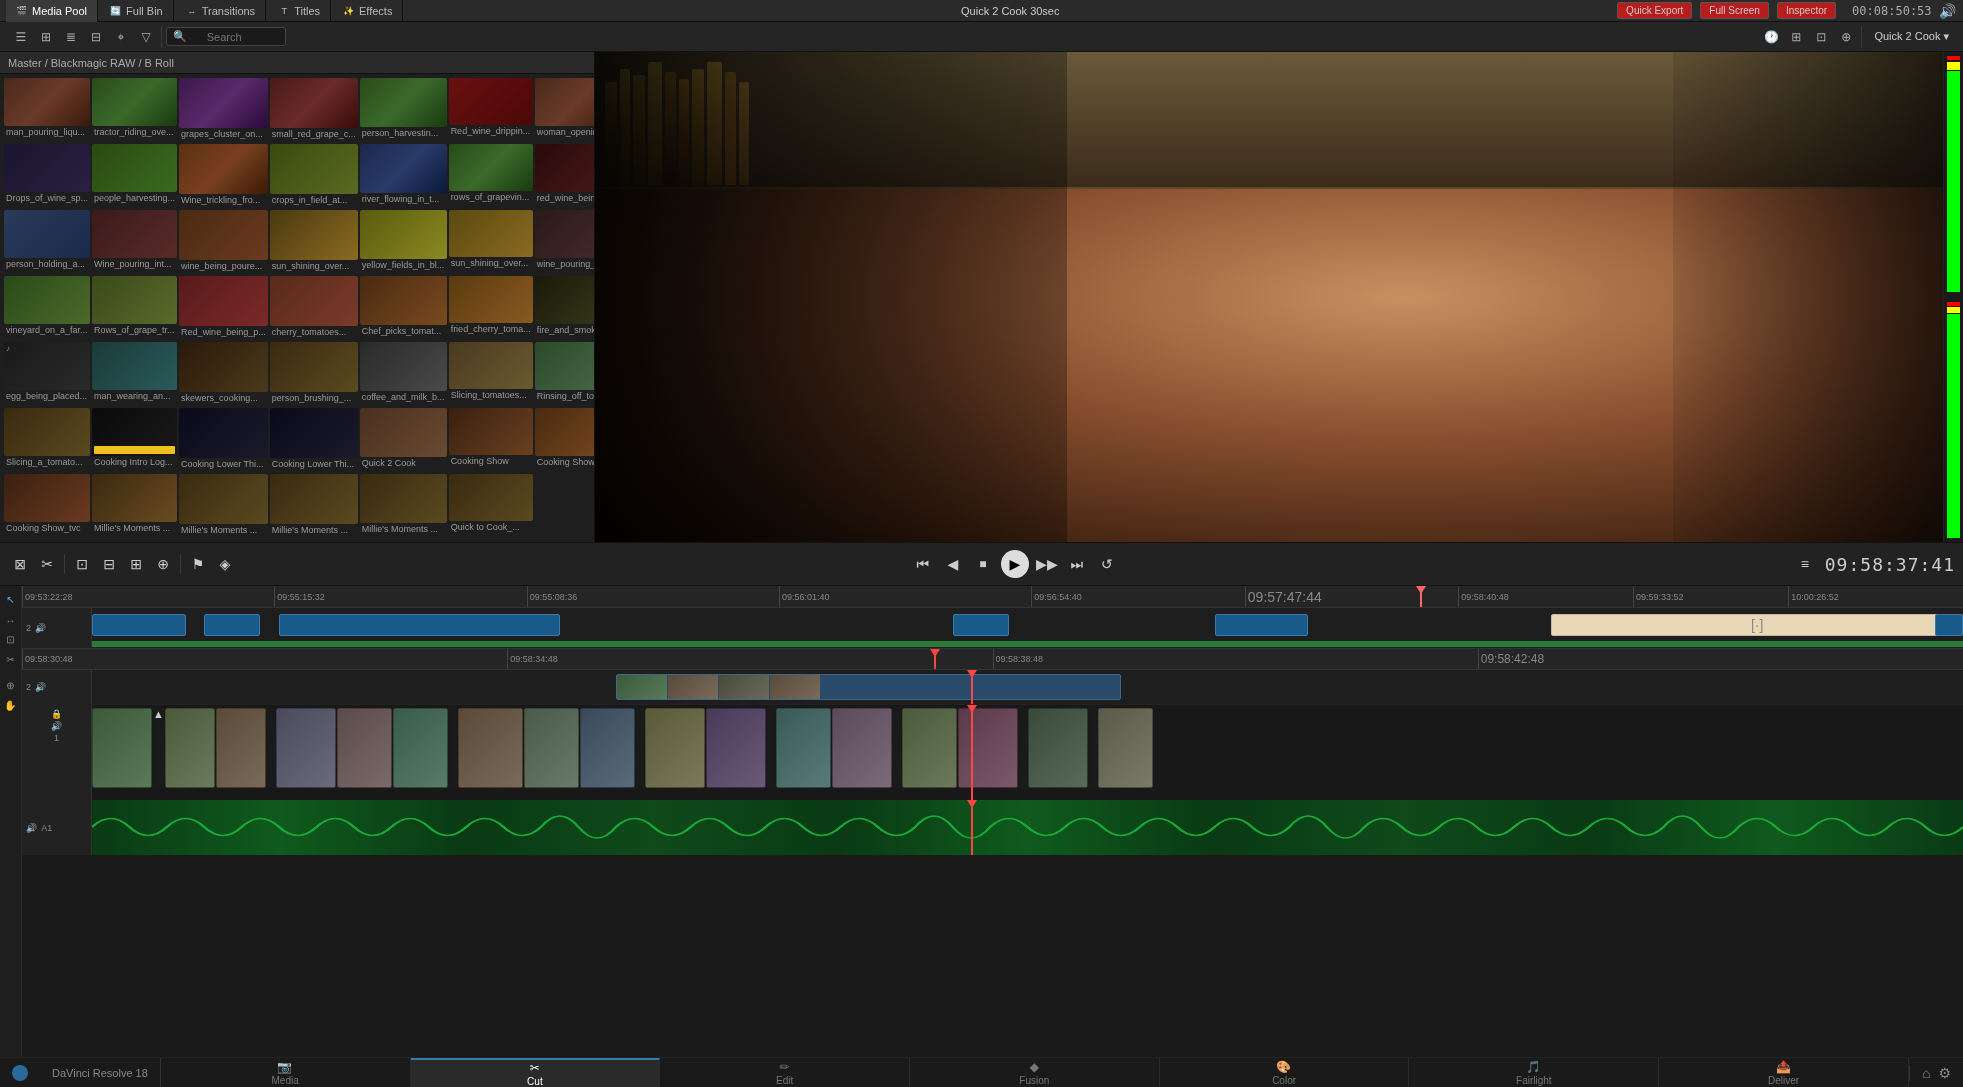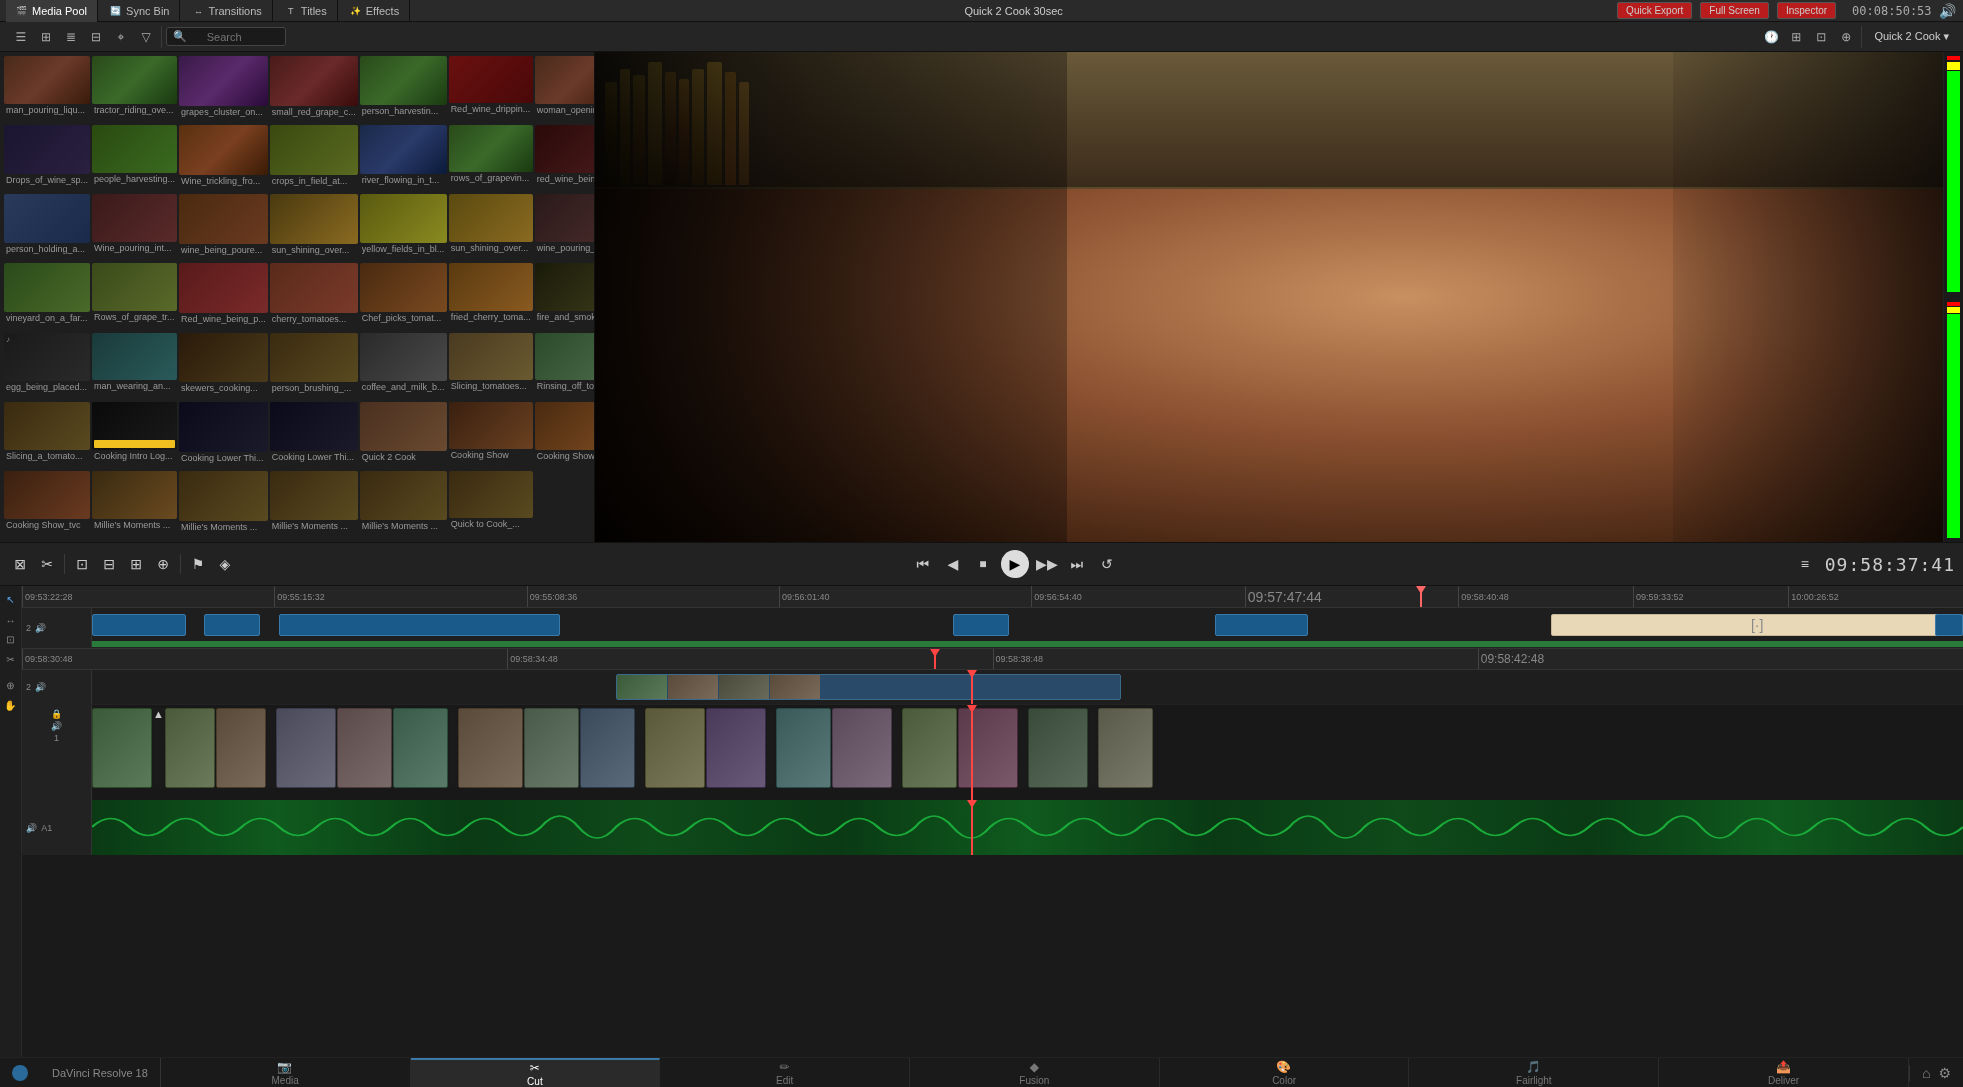--- a/index.html
+++ b/index.html
@@ -504,21 +504,21 @@
 
 <div class="app-wrapper">
 
   <div class="top-bar">
     <div class="top-bar-tab active">
       <span class="top-bar-tab-icon">🎬</span>
       <span>Media Pool</span>
     </div>
     <div class="top-bar-tab">
       <span class="top-bar-tab-icon">🔄</span>
-      <span>Sync Bin</span>
+      <span>Full Bin</span>
     </div>
     <div class="top-bar-tab">
       <span class="top-bar-tab-icon">↔</span>
       <span>Transitions</span>
     </div>
     <div class="top-bar-tab">
       <span class="top-bar-tab-icon">T</span>
       <span>Titles</span>
     </div>
     <div class="top-bar-tab">
@@ -558,20 +558,21 @@
     </div>
     <span style="color:#ccc;font-size:11px;cursor:pointer;padding:0 8px;">
       <span>Quick 2 Cook</span>
       <span> ▾</span>
     </span>
   </div>
 
   <div class="upper-section">
 
     <div class="upper-left">
+      <div class="left-panel-header">Master / Blackmagic RAW / B Roll</div>
       <div class="media-grid">
 
         <div class="media-item">
           <div class="media-thumb mth thumb-warm"></div>
           <div class="media-label">man_pouring_liqu...</div>
         </div>
         <div class="media-item">
           <div class="media-thumb mth thumb-green"></div>
           <div class="media-label">tractor_riding_ove...</div>
         </div>

